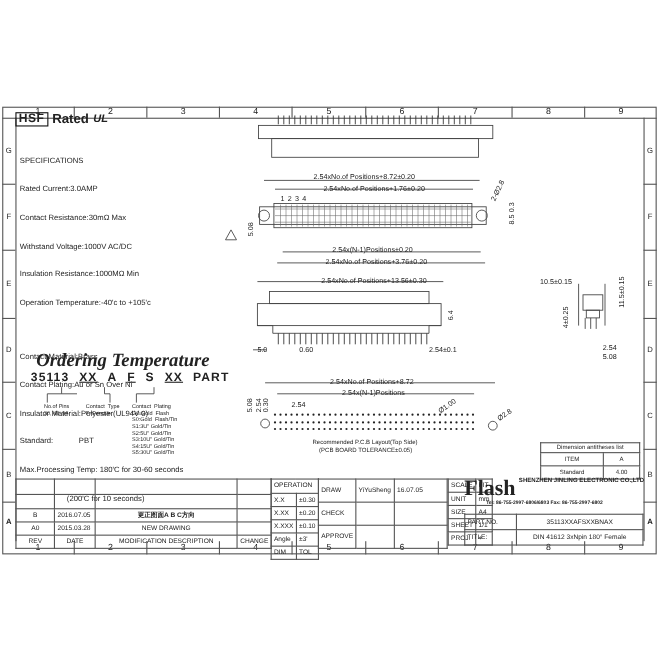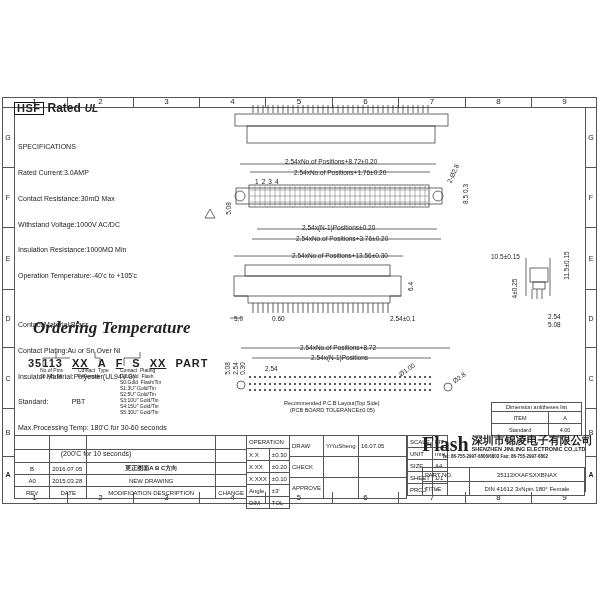--- a/index.html
+++ b/index.html
@@ -8,21 +8,21 @@
   .zone-top{position:absolute;top:0;height:10px;border-right:1px solid #555;font-size:8px;text-align:center;line-height:10px;box-sizing:border-box;}
   .zone-bot{position:absolute;bottom:0;height:12px;border-right:1px solid #555;font-size:8px;text-align:center;line-height:12px;box-sizing:border-box;}
   .zone-side{position:absolute;width:12px;border-bottom:1px solid #555;font-size:7px;text-align:center;box-sizing:border-box;display:flex;align-items:center;justify-content:center;}
   .specs{position:absolute;left:18px;top:126px;font-size:7px;line-height:8.6px;white-space:pre;}
   .logos{position:absolute;left:14px;top:101px;display:flex;align-items:center;gap:4px;justify-content:flex-end;}
   .hsf{border:1.5px solid #111;font-weight:bold;font-size:11px;padding:0 2px;line-height:11px;letter-spacing:0.5px;}
   .rohs{font-size:12px;font-weight:bold;}
   .ul{font-size:10px;font-weight:bold;font-style:italic;}
   .ordering-title{position:absolute;left:33px;top:318px;font-family:"Liberation Serif",serif;font-style:italic;font-weight:bold;font-size:17px;}
   .pn{position:absolute;left:28px;top:337px;font-size:11px;font-weight:bold;letter-spacing:1px;white-space:pre;}
-  .pn span{display:inline-block;margin-right:9px;margin-top:20px;}
+  .pn span{display:inline-block;margin-right:9px;}
   .pn .ul2{text-decoration:underline;}
   .note{position:absolute;font-size:5px;line-height:6px;white-space:pre;}
   .dim{position:absolute;font-size:6.5px;white-space:nowrap;}
   table.tb{position:absolute;border-collapse:collapse;font-size:6px;}
   table.tb td{border:1px solid #555;padding:0 2px;height:11px;white-space:nowrap;}
   .svgdraw{position:absolute;left:0;top:0;}
   .jiln{position:absolute;left:422px;top:434px;}
 </style>
 </head>
 <body>
@@ -422,21 +422,20 @@
         <td style="height:10px">PROJ.</td>
         <td>⌖</td>
       </tr>
 </tbody>
   </table>
 
 <div class="jiln">
   <div style="display:flex;align-items:flex-start;">
     <span style="font-family:'Liberation Serif',serif;font-weight:bold;font-size:20px;line-height:20px;">Flash</span>
     <div style="margin-left:3px;">
-      <div style="font-size:11px;font-weight:bold;line-height:12px;">深圳市锦凌电子有限公司</div>
       <div style="font-size:5.5px;font-weight:bold;">SHENZHEN JINLING ELECTRONIC CO.,LTD</div>
     </div>
   </div>
   <div style="font-size:4.5px;font-weight:bold;margin-left:20px;">Tel: 86-755-2997-6806/6803   Fax: 86-755-2997-6802</div>
 </div>
 
 <table class="tb" style="left:422px;top:467px;width:163px;">
   <tbody>
       <tr>
         <td style="height:13px;width:42px">PART NO.</td>

